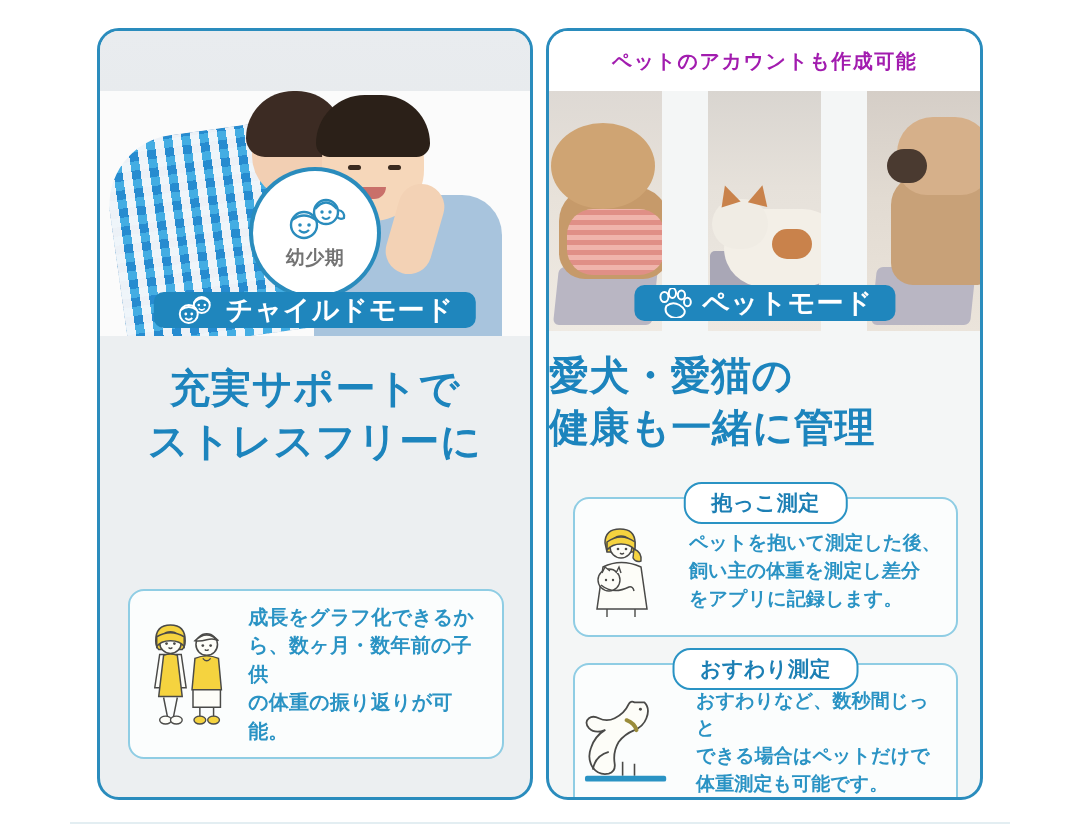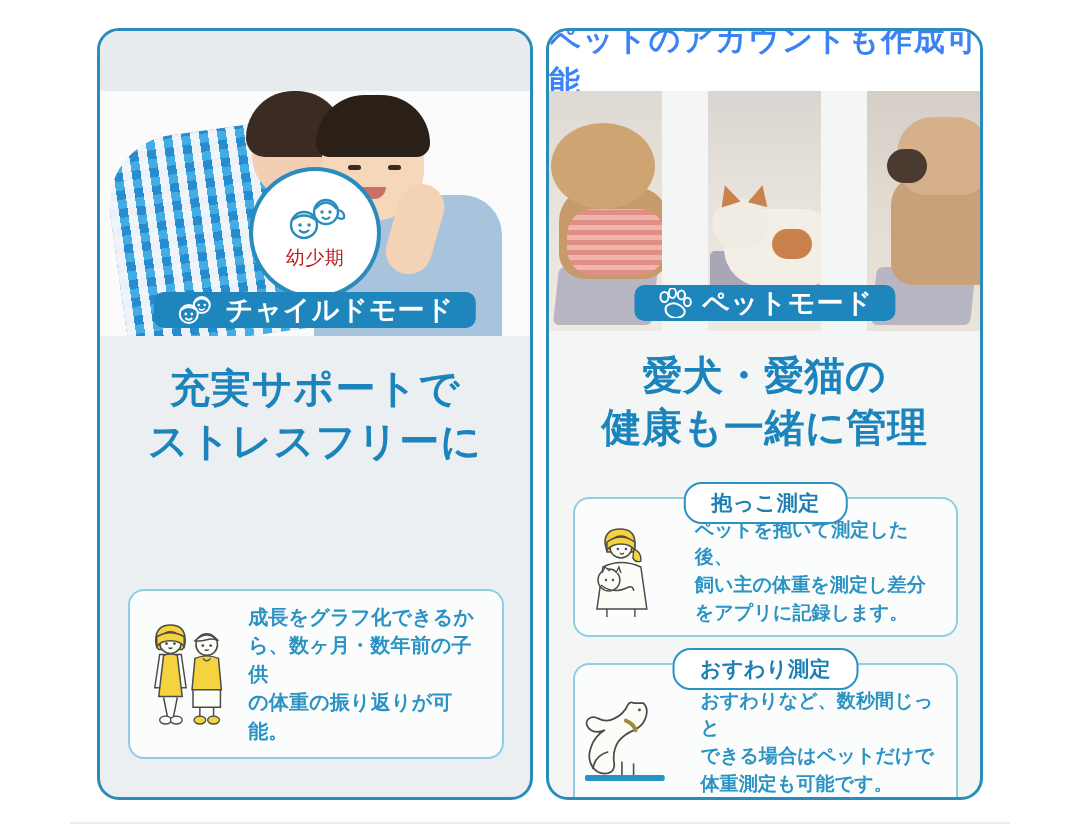--- a/index.html
+++ b/index.html
@@ -82,21 +82,21 @@
   .medallion{
     position:absolute;left:50%;top:140px;transform:translateX(-50%);
     width:124px;height:124px;border-radius:50%;
     background:#ffffff;
     box-shadow:0 0 0 4px #2a8cbd;
     display:flex;flex-direction:column;align-items:center;justify-content:center;
     z-index:4;
   }
   .medallion .m-icon{width:66px;height:44px;margin-top:2px;}
   .medallion .m-label{
-    color:#b91c1c;font-size:19px;font-weight:normal;letter-spacing:.5px;margin-top:3px;
+    color:#737373;font-size:19px;font-weight:bold;letter-spacing:.5px;margin-top:3px;
   }
   
   .mode-pill{
     position:absolute;left:50%;transform:translateX(-50%);
     background:#1f86bd;color:#ffffff;border-radius:10px;
     display:flex;align-items:center;gap:10px;
     padding:0 22px;
     font-size:27px;font-weight:bold;letter-spacing:1px;
     z-index:5;white-space:nowrap;
   }
@@ -108,42 +108,42 @@
   .headline{
     margin:26px 0 0 0;
     text-align:center;
     color:#1c84bd;
     font-size:40px;
     font-weight:bold;
     line-height:1.32;
     letter-spacing:1px;
   }
   .headline-right{
-    margin:18px 0 0 0;text-align:center;color:#1c84bd;
+    margin:18px 0 0 0;text-align:left;color:#1c84bd;
     font-size:40px;font-weight:bold;line-height:1.30;letter-spacing:.5px;
   }
 
   
   .note-box{
     position:absolute;left:28px;right:26px;bottom:38px;
     border:2px solid #8fcde4;border-radius:16px;background:#fbfdfd;
     display:flex;align-items:center;gap:14px;
     padding:12px 14px;box-sizing:border-box;
   }
   .note-text{
     color:#2a93c4;font-size:20px;font-weight:bold;line-height:1.42;letter-spacing:.2px;
   }
 
   
   .r-header{
     height:60px;background:#ffffff;
     display:flex;align-items:center;justify-content:center;
   }
   .r-header span{
-    color:#3b82f6;font-size:31px;font-weight:bold;letter-spacing:1.5px;
+    color:#a21caf;font-size:20px;font-weight:bold;letter-spacing:1.5px;
   }
   .pet-strip{
     position:relative;width:100%;height:240px;display:flex;overflow:hidden;gap:46px;
   }
   .pet-cell{flex:1;position:relative;overflow:hidden;}
   .pc1{background:linear-gradient(#ded9d4 0%,#e8e2da 45%,#efeae3 100%);}
   .pc2{background:linear-gradient(#d9d5d0 0%,#e6e1da 40%,#eee9e2 100%);}
   .pc3{background:linear-gradient(#d5cec7 0%,#e2dbd2 45%,#ebe4db 100%);}
   .mat{position:absolute;left:6%;right:6%;bottom:6px;height:58px;border-radius:6px;background:#b9b6c3;transform:skewX(-6deg);}
   .mat2{position:absolute;left:2%;right:2%;bottom:18px;height:62px;border-radius:5px;background:#a9a7b6;}
@@ -166,21 +166,21 @@
   }
   .m-box1{top:466px;height:140px;}
   .m-box2{top:616px;height:150px;margin-top:16px;}
   .m-tag{
     position:absolute;left:50%;top:-17px;transform:translateX(-50%);
     border:2px solid #2a93c4;border-radius:18px;background:#ffffff;
     color:#1c7fb4;font-size:21px;font-weight:bold;letter-spacing:.5px;
     padding:5px 26px;white-space:nowrap;
   }
   .m-inner{
-    display:flex;align-items:center;gap:26px;height:100%;padding:18px 10px 10px 8px;box-sizing:border-box;
+    display:flex;align-items:center;gap:20px;height:100%;padding:18px 10px 10px 8px;box-sizing:border-box;
   }
   .m-text{
     color:#2a93c4;font-size:19px;font-weight:bold;line-height:1.46;letter-spacing:.1px;
   }
 </style>
 </head>
 <body>
 
 <div class="page">
 

